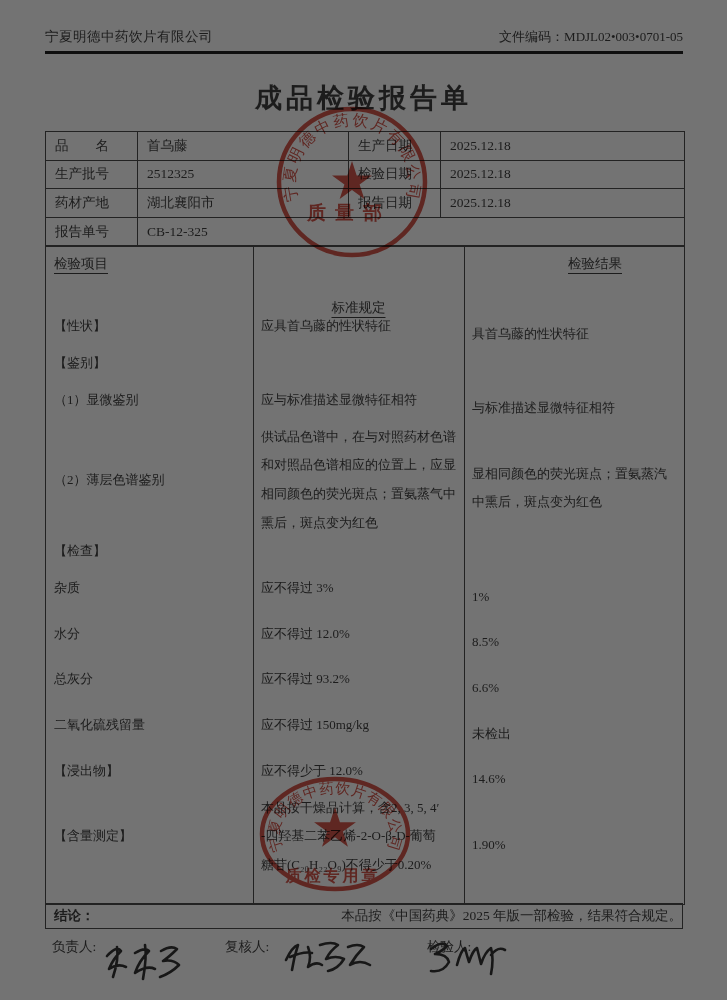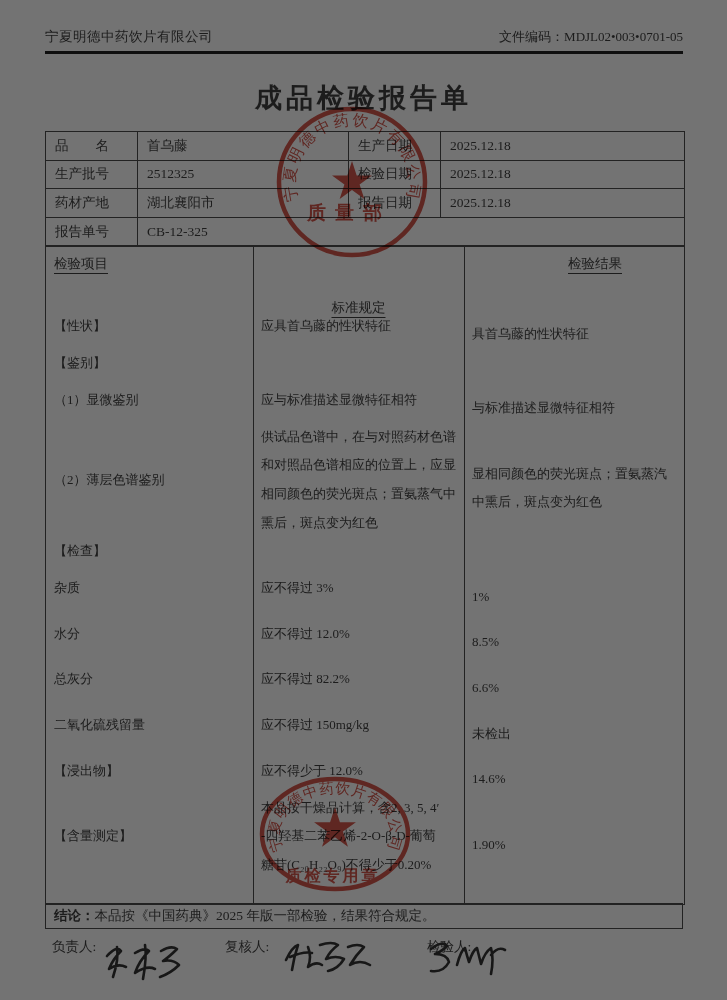--- a/index.html
+++ b/index.html
@@ -39,21 +39,21 @@
   .uline{text-decoration:underline;text-underline-offset:5px;}
   .mt-body{position:absolute;left:0;top:57px;width:638px;}
   .mt-row{display:flex;align-items:center;}
   .c{white-space:pre;line-height:28.6px;box-sizing:border-box;overflow:visible;}
   .c.i{width:207px;padding-left:8px;}
   .c.s{width:211px;padding-left:8px;}
   .c.r{flex:1;padding-left:8px;margin-top:17px;}
   
   .conclusion{position:absolute;left:45px;top:903px;width:638px;height:26px;
     border:1.5px solid #222;box-sizing:border-box;display:flex;align-items:center;
-    padding-left:8px;font-size:13.5px;white-space:nowrap;}
+    padding-left:8px;font-size:13.5px;white-space:nowrap;justify-content:space-between;}
   .conclusion b{font-weight:bold;}
   
   .signatures{position:absolute;left:45px;top:934px;width:660px;height:60px;}
   .sig-label{position:absolute;top:4px;font-size:13.5px;}
   .l1{left:7px;} .l2{left:180px;} .l3{left:338px;margin-left:44px;}
   .sigsvg{position:absolute;}
   .sig1{left:52px;top:4px;}
   .sig2{left:233px;top:0px;}
   .sig3{left:376px;top:0px;}
   .sigsvg path{stroke:#171717;stroke-width:2.6;fill:none;stroke-linecap:round;stroke-linejoin:round;}
@@ -136,21 +136,21 @@
         <div class="c s">应不得过 3%</div>
         <div class="c r">1%</div>
       </div>
       <div class="mt-row">
         <div class="c i">水分</div>
         <div class="c s">应不得过 12.0%</div>
         <div class="c r">8.5%</div>
       </div>
       <div class="mt-row">
         <div class="c i">总灰分</div>
-        <div class="c s">应不得过 82.2%</div>
+        <div class="c s">应不得过 93.2%</div>
         <div class="c r">6.6%</div>
       </div>
       <div class="mt-row">
         <div class="c i">二氧化硫残留量</div>
         <div class="c s">应不得过 150mg/kg</div>
         <div class="c r">未检出</div>
       </div>
       <div class="mt-row">
         <div class="c i">【浸出物】</div>
         <div class="c s">应不得少于 12.0%</div>

